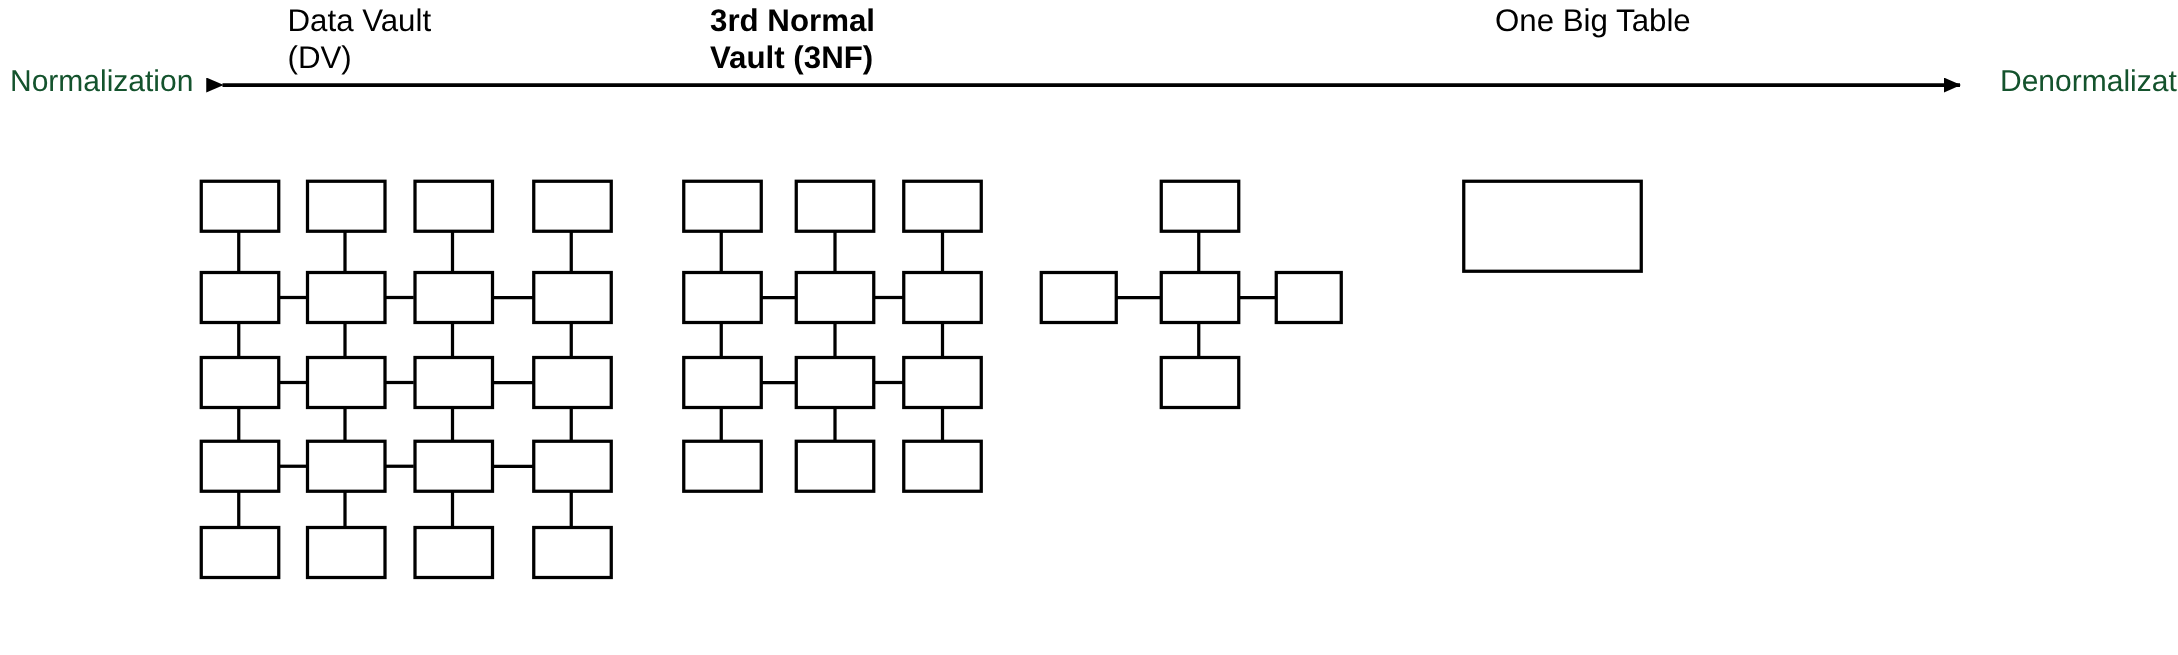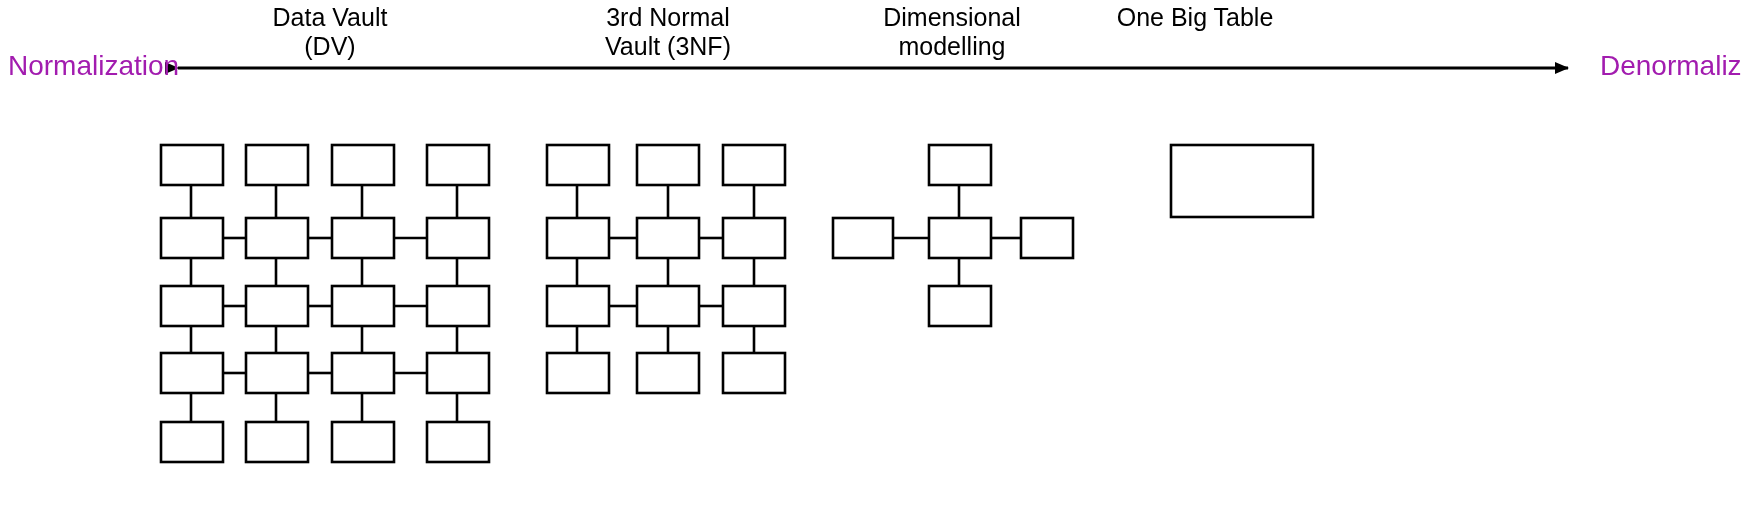--- a/index.html
+++ b/index.html
@@ -25,38 +25,38 @@
   #diagram-svg {
     position: absolute;
     left: 0;
     top: 0;
     width: 1742px;
     height: 524px;
     display: block;
   }
   .axis-end-label {
     position: absolute;
-    font-size: 28px;
+    font-size: 24px;
     line-height: 28px;
     white-space: nowrap;
-    color: #a21caf;
+    color: #14532d;
   }
   #label-normalization {
     left: 8px;
     top: 52px;
   }
   #label-denormalization {
     left: 1600px;
     top: 52px;
   }
   .stage-label {
     position: absolute;
     font-size: 25px;
     line-height: 29px;
-    text-align: center;
+    text-align: left;
     color: #000;
     white-space: nowrap;
   }
   .stage-label .ln {
     display: block;
   }
 </style>
 </head>
 <body>
 
@@ -196,27 +196,23 @@
   </svg>
 
   <div class="axis-end-label" id="label-normalization">Normalization</div>
   <div class="axis-end-label" id="label-denormalization">Denormalization</div>
 
   <div class="stage-label" style="left:230px; top:3px; width:200px;">
     <span class="ln">Data Vault</span>
     <span class="ln">(DV)</span>
   </div>
 
-  <div class="stage-label" style="left:568px; top:3px; width:200px;">
+  <div class="stage-label" style="left:568px; top:3px; width:200px;font-weight:bold;">
     <span class="ln">3rd Normal</span>
     <span class="ln">Vault (3NF)</span>
   </div>
 
-  <div class="stage-label" style="left:852px; top:3px; width:200px;">
-    <span class="ln">Dimensional</span>
-    <span class="ln">modelling</span>
-  </div>
-
-  <div class="stage-label" style="left:1095px; top:3px; width:200px;">
+
+  <div class="stage-label" style="left:1196px; top:3px; width:200px;">
     <span class="ln">One Big Table</span>
   </div>
 
 </div>
 
 </body></html>

